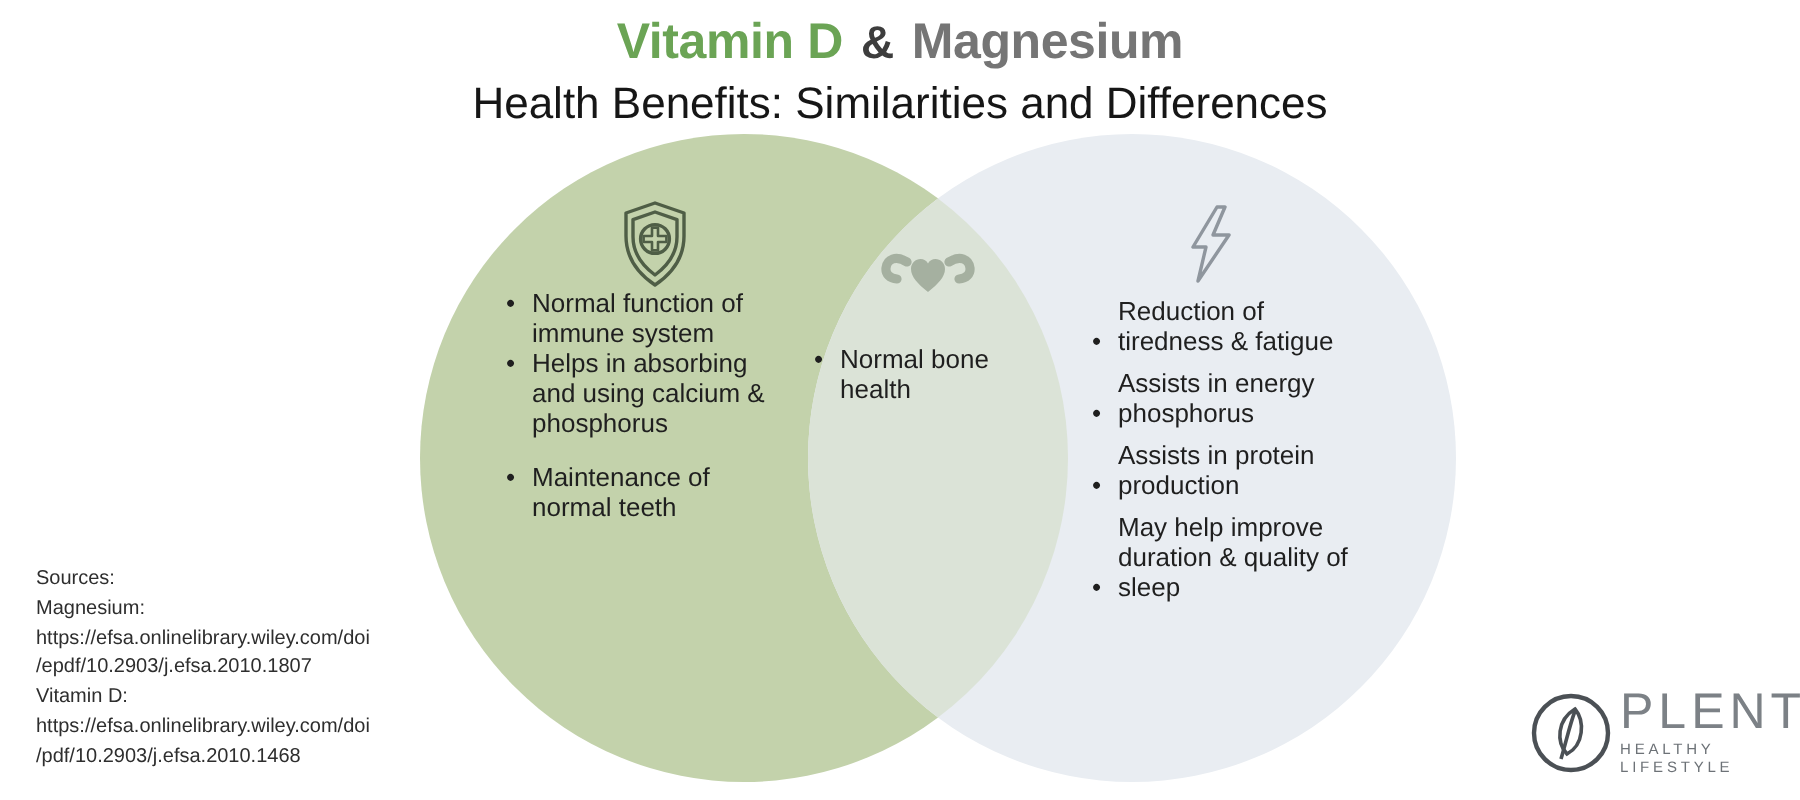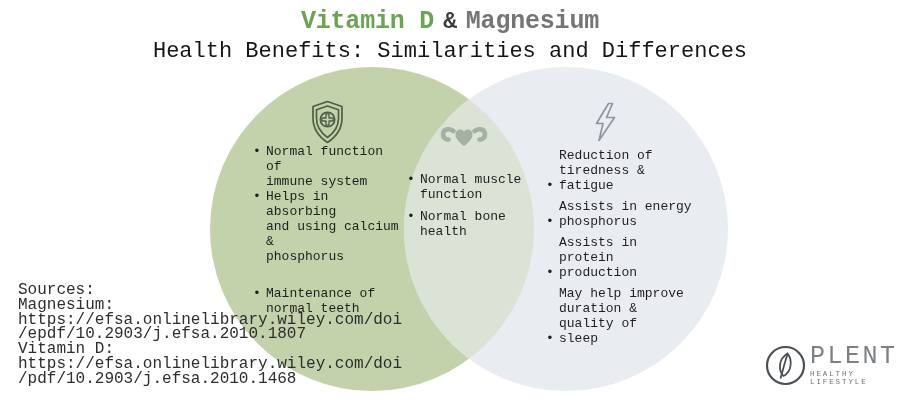--- a/index.html
+++ b/index.html
@@ -1,43 +1,43 @@
 <!DOCTYPE html>
 <html><head>
 <meta charset="utf-8">
 <style>
   html,body{margin:0;padding:0;background:#ffffff;}
   .page{
     position:relative;width:900px;height:400px;overflow:hidden;background:#ffffff;
-    font-family:Liberation Mono, monospace;color:#1f1f1f;
+    font-family:Liberation Sans, sans-serif;color:#1f1f1f;
   }
   
   .hdr{position:absolute;left:0;top:8px;width:100%;text-align:center;}
   .title{font-size:25px;font-weight:bold;letter-spacing:-0.2px;line-height:1.1;}
   .t-green{color:#6ba455;}
   .t-amp{color:#3d3d3d;margin:0 9px;font-size:23px;}
   .t-gray{color:#757575;}
   .subtitle{margin-top:3px;font-size:22px;font-weight:400;color:#161616;}
   
   .venn-svg{position:absolute;left:0;top:0;}
   .icon{position:absolute;}
   
   .blist{position:absolute;font-size:13px;line-height:15px;color:#1f1f1f;}
   .blist .item{display:flex;align-items:flex-start;}
   .blist .item::before{content:"\2022";flex:0 0 auto;width:13px;font-size:13px;line-height:15px;}
   .blist .txt{white-space:pre-line;}
   .list-left{left:253px;top:144px;width:150px;}
   .list-left .item:nth-child(1){}
-  .list-left .item:nth-child(2){margin-bottom:22px;}
+  .list-left .item:nth-child(2){margin-bottom:12px;}
   .list-mid{left:407px;top:172px;width:122px;}
   .list-mid .item{margin-bottom:7px;}
   .list-right{left:546px;top:148px;width:150px;}
   .list-right .item{margin-bottom:6px;align-items:flex-end;}
   
-  .sources{position:absolute;left:18px;top:283px;font-size:16px;line-height:14.8px;
+  .sources{position:absolute;left:18px;top:283px;font-size:10px;line-height:14.8px;
            color:#2e2e2e;white-space:pre-line;}
   
   .logo{position:absolute;left:765px;top:344px;display:flex;align-items:center;}
   .logo-mark{flex:0 0 auto;}
   .logo-text{display:flex;flex-direction:column;margin-left:4px;}
   .logo-name{font-size:25px;line-height:25px;font-weight:400;letter-spacing:2.5px;color:#7c8186;}
   .logo-tag{font-size:7.5px;letter-spacing:1.9px;color:#6d7277;margin-top:1px;}
 </style>
 </head>
 <body>
@@ -89,24 +89,20 @@
 phosphorus</span>
       </div>
     <div class="item">
         <span class="txt">Maintenance of
 normal teeth</span>
       </div>
   </div>
 
   <div class="blist list-mid">
     <div class="item">
-        <span class="txt">Normal muscle
-function</span>
-      </div>
-    <div class="item">
         <span class="txt">Normal bone
 health</span>
       </div>
   </div>
 
   <div class="blist list-right">
     <div class="item">
         <span class="txt">Reduction of
 tiredness &amp; fatigue</span>
       </div>

